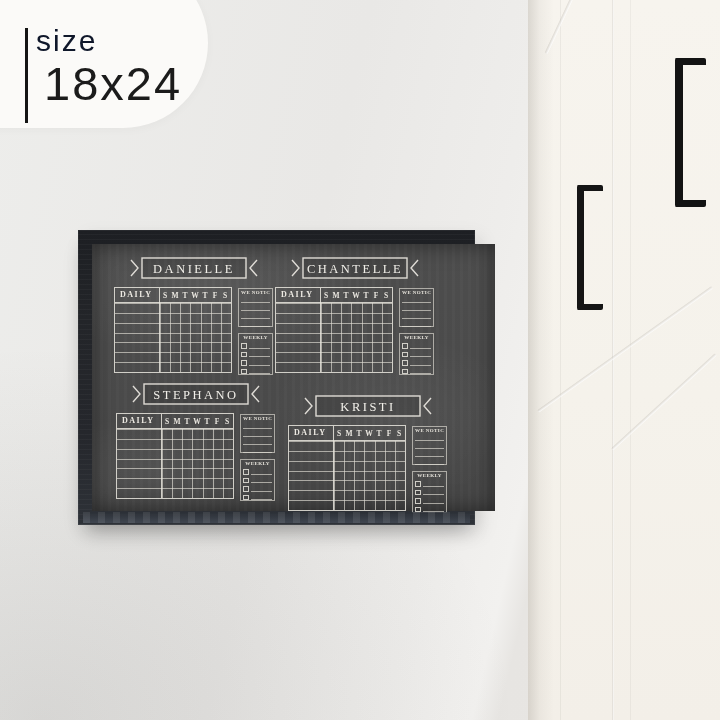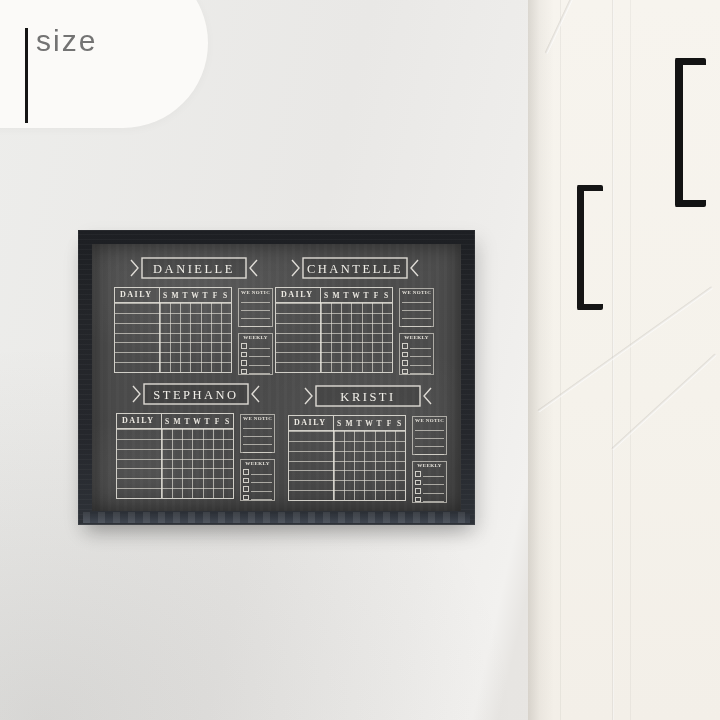--- a/index.html
+++ b/index.html
@@ -17,21 +17,21 @@
   }
   
   .badge{
     position:absolute;left:-42px;top:-42px;width:250px;height:170px;
     background:#fbfaf8;border-radius:0 86px 86px 0;
     box-shadow:0 2px 10px rgba(0,0,0,0.03);
   }
   .badge-bar{position:absolute;left:67px;top:70px;width:2.5px;height:95px;background:#141414;}
   .badge-size-label{
     position:absolute;left:78px;top:66px;
-    font-size:30px;font-weight:300;color:#737373;letter-spacing:2px;
+    font-size:30px;font-weight:300;color:#0f172a;letter-spacing:2px;
   }
   .badge-size-value{
     position:absolute;left:86px;top:98px;
     font-size:47px;font-weight:300;color:#1b1b1b;letter-spacing:2px;
   }
   
   .board-frame{
     position:absolute;left:78px;top:230px;width:397px;height:295px;
     box-sizing:border-box;
     background:
@@ -49,25 +49,26 @@
   }
   .chalk-surface{
     position:absolute;left:14px;top:14px;width:369px;height:267px;
     background:
       radial-gradient(55% 40% at 30% 18%, rgba(255,255,255,0.07), transparent 70%),
       radial-gradient(45% 45% at 75% 65%, rgba(255,255,255,0.05), transparent 70%),
       radial-gradient(40% 30% at 15% 85%, rgba(255,255,255,0.06), transparent 70%),
       repeating-linear-gradient(90deg, rgba(255,255,255,0.025) 0 3px, transparent 3px 8px),
       linear-gradient(180deg,#4d4d4d 0%,#4a4a4a 60%,#454545 100%);
     box-shadow:inset 0 0 22px rgba(0,0,0,0.5);
+    padding-left:34px;
   }
   
   :root{--chalk:rgba(233,230,222,0.85);--chalk-soft:rgba(226,223,214,0.65);}
   .quadrant{position:absolute;width:159px;height:119px;color:#ece9e2;}
-  .q0{left:22px;top:12px}.q1{left:183px;top:12px}.q2{left:24px;top:138px}.q3{left:196px;top:140px}
+  .q0{left:22px;top:12px}.q1{left:183px;top:12px}.q2{left:24px;top:138px}.q3{left:196px;top:150px}
   .banner{position:absolute;left:50%;top:0;transform:translateX(-50%);}
   .chore-table{
     position:absolute;left:0;top:31px;width:118px;height:86px;box-sizing:border-box;
     border:1.5px solid var(--chalk);
   }
   .table-header{position:absolute;left:0;right:0;top:0;height:15px;box-sizing:border-box;
     border-bottom:1.5px solid var(--chalk);}
   .daily-label{position:absolute;left:5px;top:2px;
     font-family:"Liberation Serif",serif;font-weight:700;font-size:8px;letter-spacing:1.5px;}
   .day-letters{position:absolute;left:45px;right:1px;top:0;height:14px;
@@ -116,20 +117,21 @@
 </head>
 <body>
 
 <div id="stage">
 
   <div class="wall"></div>
 
   <div class="badge">
     <div class="badge-bar"></div>
     <div class="badge-size-label">size</div>
+    <div class="badge-size-value">18x24</div>
   </div>
 
   <div class="cabinet">
     <div class="seam seam-left"></div>
     <div class="seam seam-gap"></div>
     <div class="seam seam-right"></div>
     <div class="groove groove-a"></div>
     <div class="groove groove-b"></div>
     <div class="groove groove-c"></div>
     <div class="handle handle-1"></div>

